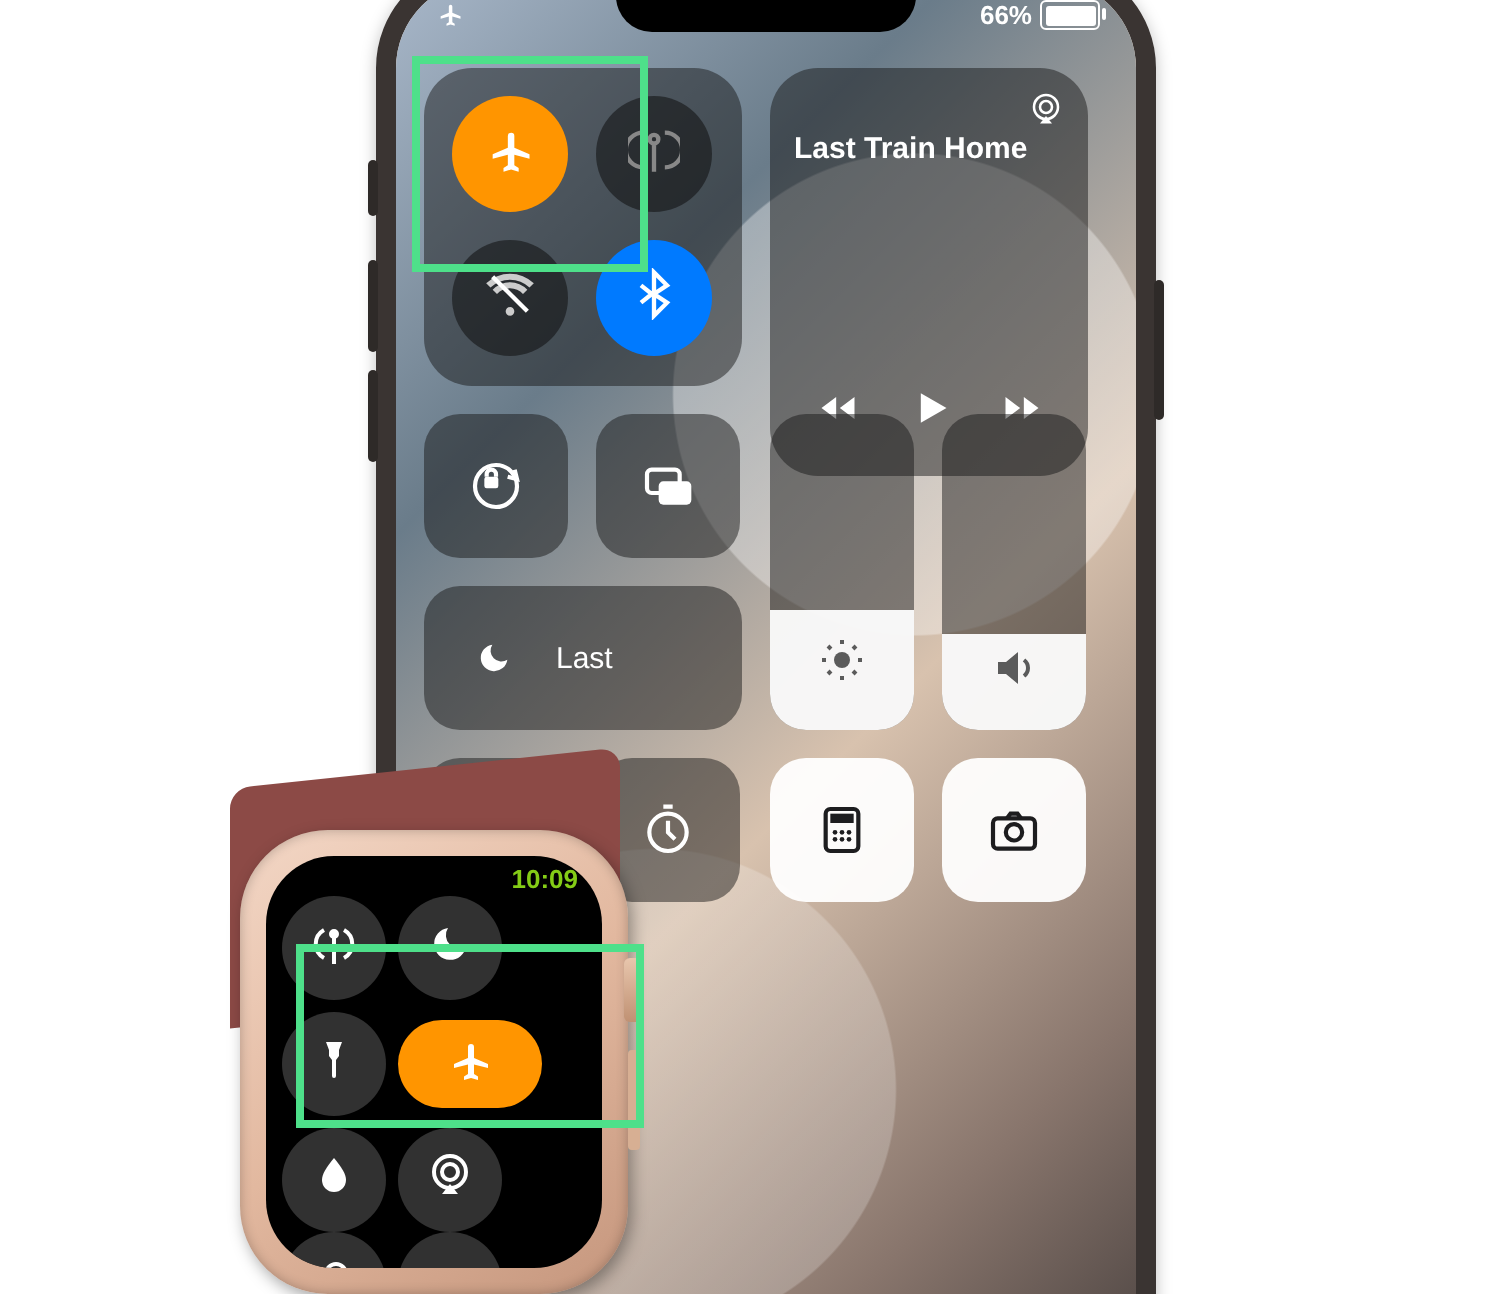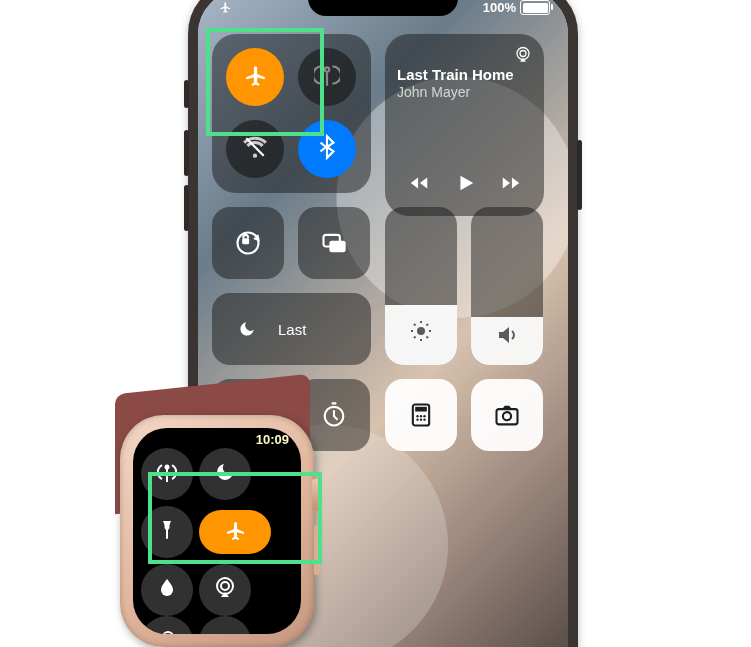--- a/index.html
+++ b/index.html
@@ -32,21 +32,21 @@
   .cc{position:absolute;left:14px;right:14px;top:44px;}
   .tile{position:absolute;border-radius:20px;background:rgba(20,20,20,.48);}
   .conn{left:0;top:0;width:159px;height:159px;border-radius:24px;}
   .circ{position:absolute;width:58px;height:58px;border-radius:50%;
     display:flex;align-items:center;justify-content:center;}
   .dark{background:rgba(15,15,15,.55);}
   .orange{background:#ff9500;}
   .blue{background:#007aff;}
   .circ svg{width:26px;height:26px;fill:#fff;}
 
-  .media{left:173px;top:0;width:159px;height:182px;border-radius:24px;padding:14px 12px;
+  .media{left:173px;top:0;width:159px;height:204px;border-radius:24px;padding:14px 12px;
     box-sizing:border-box;color:#fff;}
   .airplay-ico{position:absolute;right:12px;top:12px;}
   .airplay-ico svg{width:18px;height:18px;fill:none;stroke:#fff;stroke-width:1.7;}
   .media-title{font-size:15px;font-weight:600;margin-top:18px;}
   .media-sub{font-size:14px;color:rgba(255,255,255,.72);margin-top:1px;}
   .media-ctrls{position:absolute;left:0;right:0;bottom:18px;display:flex;justify-content:center;gap:24px;}
   .media-ctrls svg{width:22px;height:22px;fill:#fff;}
 
   .lock-tile{left:0;top:173px;width:72px;height:72px;border-radius:18px;}
   .mirror-tile{left:86px;top:173px;width:72px;height:72px;border-radius:18px;}
@@ -85,21 +85,21 @@
     background:#8c4a46;border-radius:10px 10px 0 0;transform:skewY(-6deg);}
   .watch-body{position:absolute;left:120px;top:415px;width:194px;height:232px;border-radius:44px;
     background:linear-gradient(145deg,#f3d7c6 0%,#e2b89f 50%,#c5967d 100%);
     box-shadow:inset 0 0 6px rgba(0,0,0,.25), 2px 3px 8px rgba(0,0,0,.35);}
   .crown{position:absolute;right:-8px;top:64px;width:10px;height:32px;
     background:linear-gradient(180deg,#e8c6ad,#c09173);border-radius:3px;}
   .side-btn{position:absolute;right:-6px;top:110px;width:6px;height:50px;
     background:#d7af93;border-radius:2px;}
   .watch-screen{position:absolute;left:13px;top:13px;right:13px;bottom:13px;border-radius:34px;
     background:#000;overflow:hidden;}
-  .wtime{position:absolute;top:4px;right:12px;color:#fef9c3;font-size:13px;font-weight:600;}
+  .wtime{position:absolute;top:4px;right:12px;color:#84cc16;font-size:13px;font-weight:600;}
   .wcirc{position:absolute;width:52px;height:52px;border-radius:50%;
     background:rgba(70,70,70,.7);display:flex;align-items:center;justify-content:center;}
   .wcirc svg{width:24px;height:24px;fill:none;stroke:#fff;stroke-width:2;}
   .wair{width:72px;height:44px;border-radius:22px;background:#ff9500;}
   .wair svg{fill:#fff;stroke:none;}
   .wcirc.solid svg{fill:#fff;stroke:none;}
   .hilite-watch{position:absolute;left:148px;top:472px;width:174px;height:92px;
     border:4px solid #4ee08a;box-sizing:border-box;pointer-events:none;z-index:10;}
 </style>
 </head>
@@ -118,21 +118,21 @@
 
       <div class="status-bar">
         <div class="sb-left">
           <span class="airplane-mini">
             <svg viewBox="0 0 24 24">
                 <path d="M21 14l-7-3V5.5a1.5 1.5 0 0 0-3 0V11l-7 3v2l7-1.8V19l-2 1.3V22l3.5-1 3.5 1v-1.7L14 19v-4.8L21 16z"></path>
               </svg>
           </span>
         </div>
         <div class="sb-right">
-          <span>100%</span>
+          <span>66%</span>
           <span class="battery">
               <i></i>
             </span>
         </div>
       </div>
 
       <div class="cc">
 
         <div class="tile conn">
           <div class="circ orange" style="left:14px;top:14px">
@@ -168,21 +168,20 @@
 
         <div class="tile media">
           <span class="airplay-ico">
             <svg viewBox="0 0 24 24">
                 <circle cx="12" cy="10" r="8"></circle>
                 <circle cx="12" cy="10" r="4"></circle>
                 <path d="M8 21l4-5 4 5z" fill="#fff" stroke="none"></path>
               </svg>
           </span>
           <div class="media-title">Last Train Home</div>
-          <div class="media-sub">John Mayer</div>
           <div class="media-ctrls">
             <span><svg viewBox="0 0 24 24">
                   <path d="M11 6l-8 6 8 6zM21 6l-8 6 8 6z"></path>
                 </svg></span>
             <span><svg viewBox="0 0 24 24">
                   <path d="M7 4l14 8-14 8z"></path>
                 </svg></span>
             <span><svg viewBox="0 0 24 24">
                   <path d="M3 6l8 6-8 6zM13 6l8 6-8 6z"></path>
                 </svg></span>

